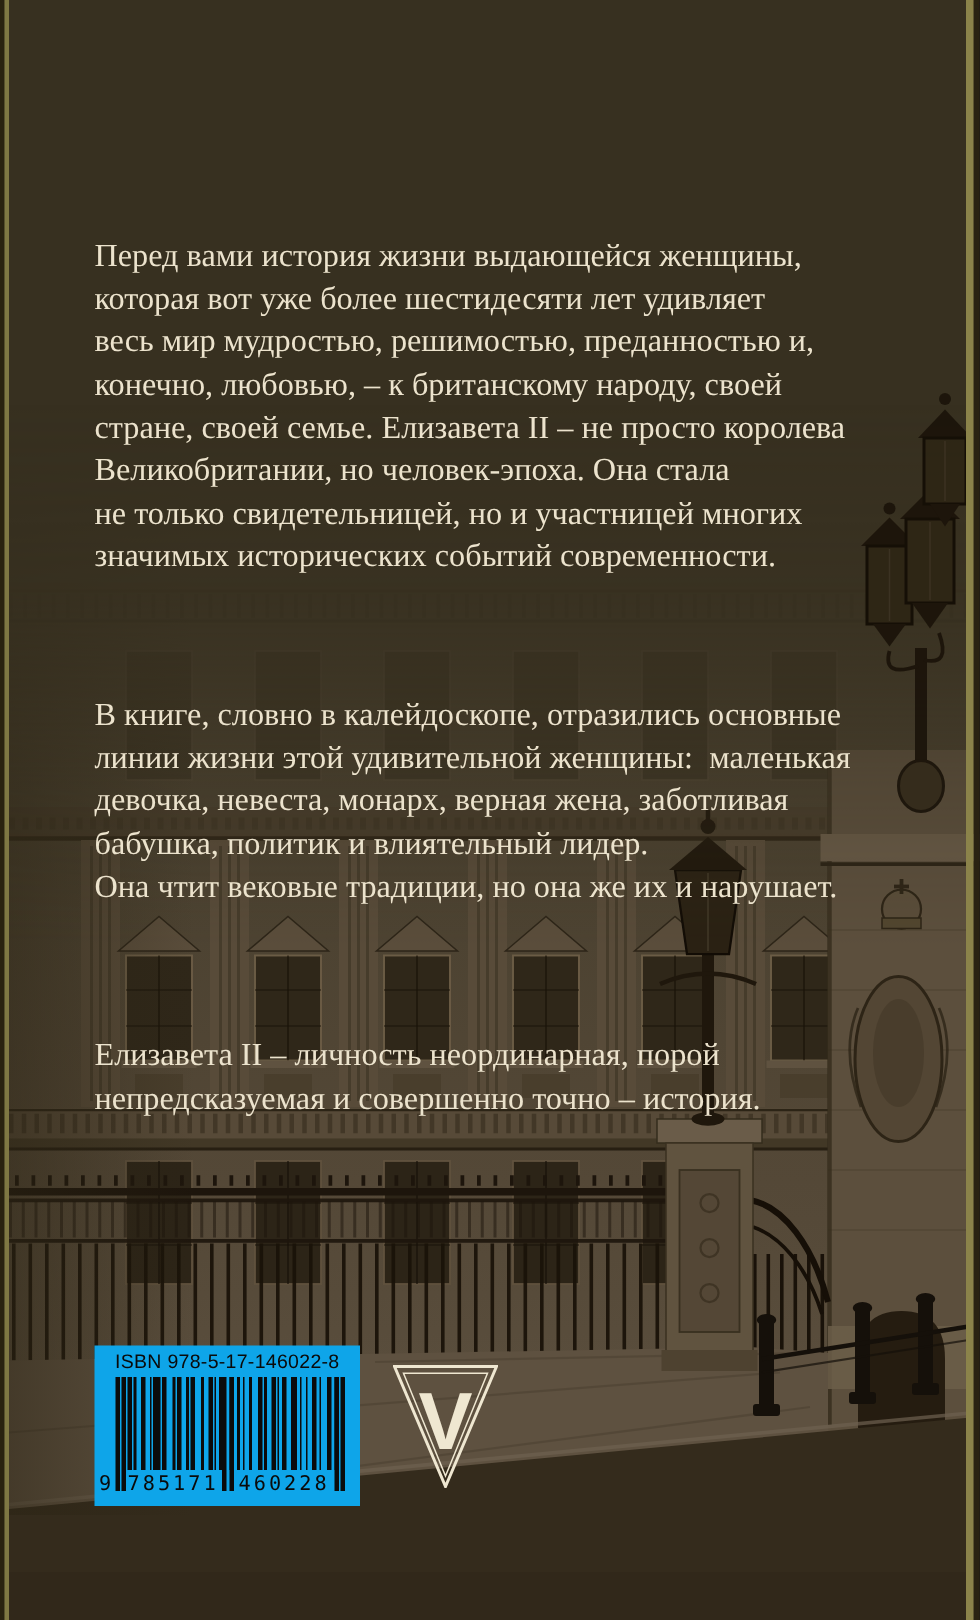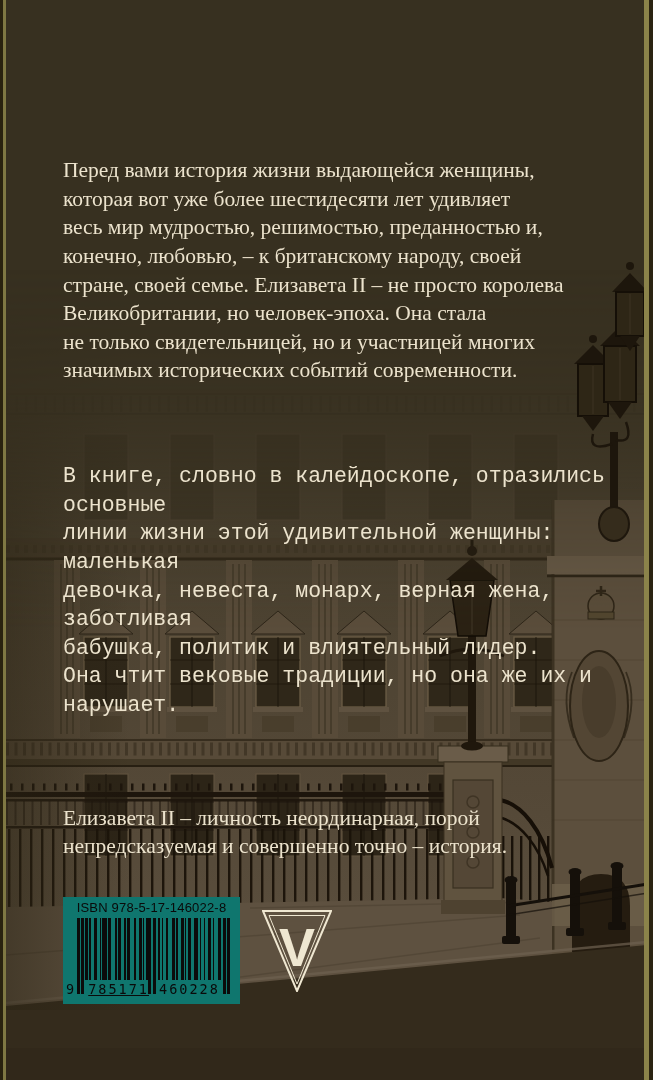--- a/index.html
+++ b/index.html
@@ -7,40 +7,40 @@
     position:relative;width:653px;height:1080px;overflow:hidden;
     background:#373020;font-family:"Liberation Serif",serif;
   }
   .photo{position:absolute;left:0;top:0;width:653px;height:1080px;z-index:1;}
   .annotation{
     position:absolute;left:63px;top:99px;width:580px;z-index:3;
     color:#ece3cd;font-size:21.5px;line-height:28.6px;white-space:pre-wrap;
     text-rendering:optimizeLegibility;
   }
   .annotation p{margin:0 0 20px 0;}
-  .annotation p.p2{margin-bottom:27px;font-family:Liberation Mono, monospace;}
+  .annotation p.p2{margin-bottom:27px;}
   .annotation p.p3{margin-bottom:0;}
   .barcode-box{
     position:absolute;left:63px;top:897px;width:177px;height:107px;
-    background:#0f766e;z-index:3;
+    background:#0ea5e9;z-index:3;
   }
   .isbn-label{
     position:absolute;top:3px;left:0;right:0;text-align:center;
     font-family:"Liberation Sans",sans-serif;font-size:13px;color:#0a0a0a;
     letter-spacing:0.2px;white-space:nowrap;
   }
   .bars{position:absolute;left:14px;top:21px;width:153px;height:62px;}
   .bars b{position:absolute;top:0;height:62px;background:#0b0b0b;}
   .bars .g{position:absolute;top:0;width:2.6px;height:76px;background:#0b0b0b;}
   .digits span{
     position:absolute;top:84px;font-family:"DejaVu Sans Mono",monospace;
     font-size:13.5px;color:#0a0a0a;
   }
   .digits .d1{left:3px;}
-  .digits .d2{left:22px;width:64px;text-align:right;letter-spacing:2px;text-decoration:underline;}
+  .digits .d2{left:22px;width:64px;text-align:left;letter-spacing:2px;}
   .digits .d3{left:96px;width:64px;text-align:left;letter-spacing:2px;}
   .vlogo{position:absolute;left:262px;top:910px;width:70px;height:82px;z-index:3;}
   .edge{position:absolute;top:0;bottom:0;z-index:5;}
   .e1{left:0;width:3px;background:#29220f;}
   .e2{left:3px;width:3px;background:#7f7843;}
   .e3{right:0;width:4px;background:#2a2312;}
   .e4{right:4px;width:5px;background:#8b834a;}
 </style>
 </head>
 <body>

